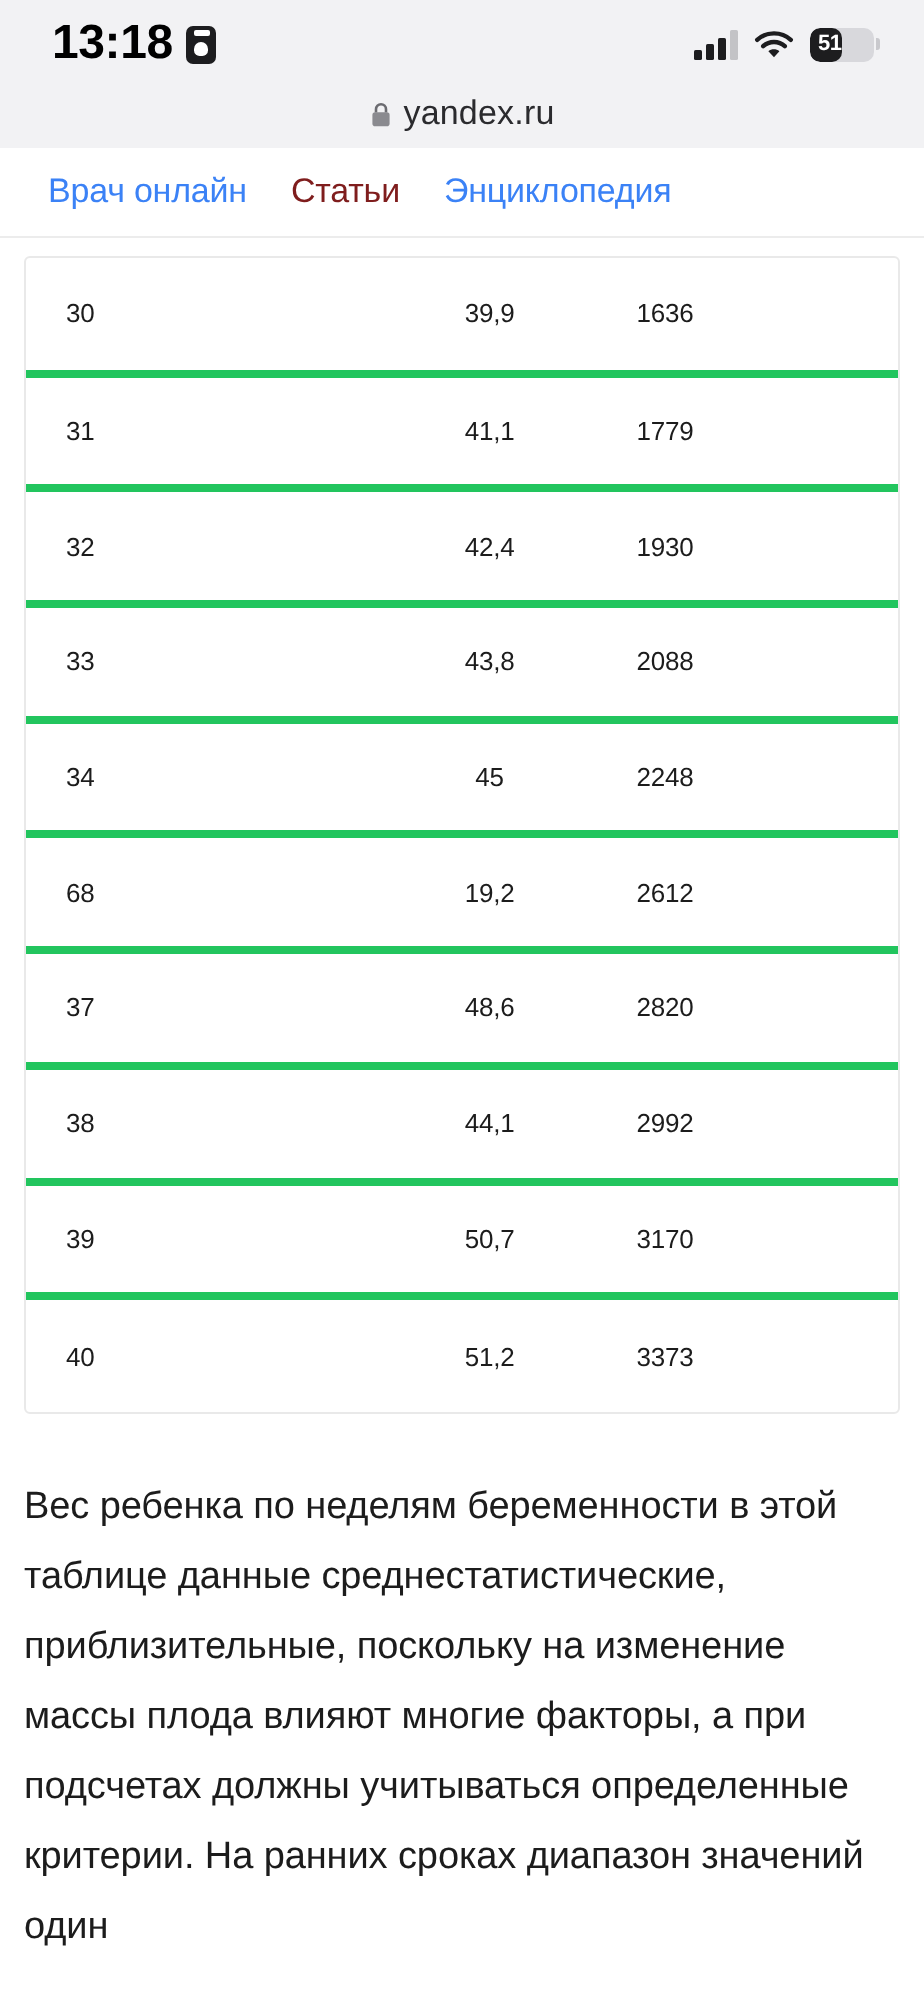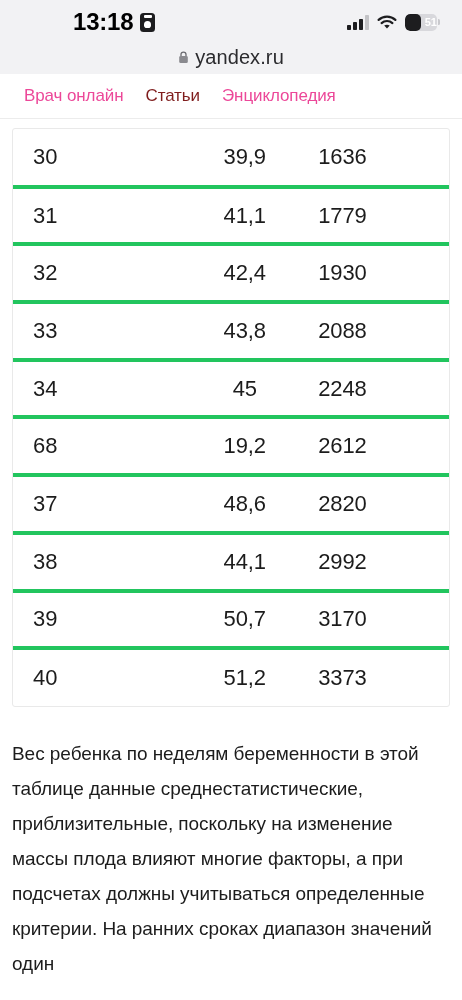--- a/index.html
+++ b/index.html
@@ -43,21 +43,20 @@
     gap: 7px;
   }
 
   .clock {
     font-size: 24px;
     font-weight: 700;
     color: #000000;
     letter-spacing: -0.2px;
     line-height: 1;
     margin-top: -1px;
-    margin-left: 47px;
   }
 
   
   .rec-badge {
     width: 15px;
     height: 19px;
     background: #1d1d1f;
     border-radius: 3.5px;
     position: relative;
     display: inline-block;
@@ -109,21 +108,20 @@
 
   .battery {
     position: relative;
     width: 32px;
     height: 17px;
     border-radius: 5px;
     background: #d8d8dc;
     display: flex;
     align-items: center;
     overflow: hidden;
-    justify-content: flex-end;
   }
   .battery .fill {
     position: absolute;
     left: 0; top: 0; bottom: 0;
     background: #1d1d1f;
     border-radius: 5px;
   }
   .battery .lvl {
     position: relative;
     z-index: 2;
@@ -147,40 +145,40 @@
   .urlbar {
     height: 30px;
     display: flex;
     align-items: center;
     justify-content: center;
     gap: 6px;
     padding-bottom: 4px;
   }
   .lock-icon { width: 11px; height: 13px; display: block; }
   .url-text {
-    font-size: 20px;
+    font-size: 17px;
     color: #2b2b2e;
     letter-spacing: 0.1px;
   }
 
   
   .sitenav {
     height: 45px;
     background: #ffffff;
     display: flex;
     align-items: center;
     gap: 22px;
     padding: 0 24px;
     border-bottom: 1px solid #ececec;
     white-space: nowrap;
     overflow: hidden;
   }
   .navitem {
     font-size: 17px;
-    color: #ec4899;
+    color: #3b82f6;
     letter-spacing: -0.1px;
     text-decoration: none;
     cursor: pointer;
   }
   .navitem.active { color: #7f1d1d; }
 
   
   .content {
     padding: 0 12px;
     background: #ffffff;
@@ -194,21 +192,21 @@
     overflow: hidden;
   }
   table.wk {
     width: 100%;
     border-collapse: collapse;
     table-layout: fixed;
   }
   table.wk tr + tr td { border-top: 4px solid #22c55e; }
   table.wk td {
     height: 57.7px;
-    font-size: 22px;
+    font-size: 13px;
     color: #1c1c1c;
     letter-spacing: -0.1px;
     vertical-align: middle;
   }
   table.wk td.c0 { width: 40%; padding-left: 20px; text-align: left; }
   table.wk td.c1 { width: 30%; text-align: center; padding-right: 16px; }
   table.wk td.c2 { width: 30%; text-align: left; padding-right: 16px; }
 
   .para {
     margin-top: 29px;

